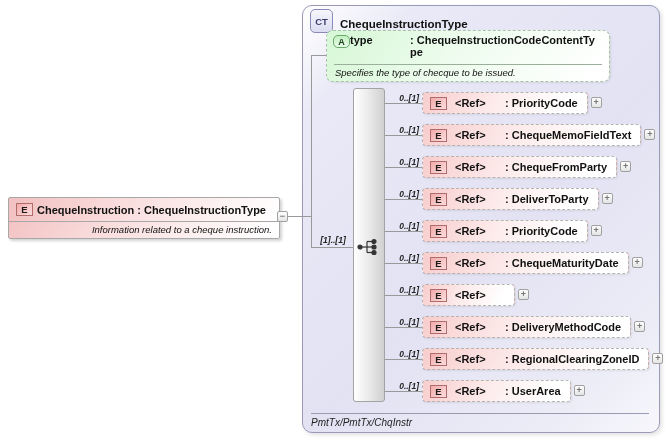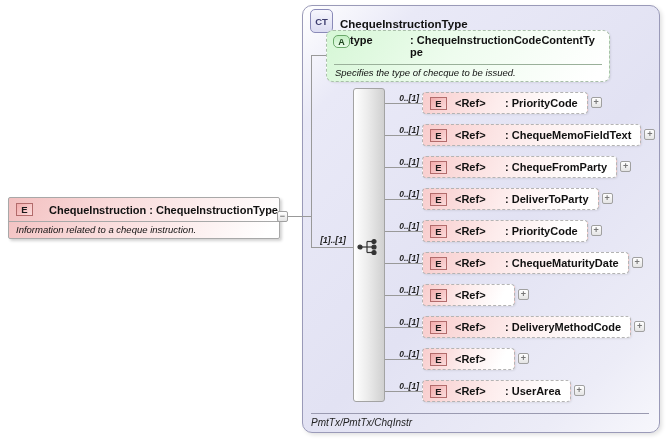--- a/index.html
+++ b/index.html
@@ -88,22 +88,22 @@
   .plus{margin-left:3px;margin-top:5px;}
   .minus{position:absolute;left:277px;top:211px;}
   
   .ge-box{
     position:absolute;left:8px;top:197px;width:272px;height:42px;box-sizing:border-box;z-index:3;
     border:1px solid #a8a8a8;border-radius:2px;
     background:linear-gradient(125deg,#f2bfbf 0%,#f9dada 35%,#ffffff 95%);
     box-shadow:2px 2px 3px rgba(0,0,0,.18);
   }
   .ge-title{display:flex;align-items:center;height:23px;padding:0 7px;border-bottom:1px solid #a8a8a8;}
-  .ge-title-text{margin-left:16px;font-size:11px;font-weight:bold;white-space:nowrap;}
-  .ge-desc{padding:2px 7px;font-size:9.5px;font-style:italic;color:#111;white-space:nowrap;}
+  .ge-title-text{margin-left:4px;font-size:11px;font-weight:bold;white-space:nowrap;}
+  .ge-desc{padding:2px 7px;font-size:9.5px;font-style:italic;color:#111;white-space:nowrap;text-align:right;}
 </style>
 </head>
 <body>
 
 <div class="canvas">
 
   <div class="ct"></div>
   <div class="ct-badge">CT</div>
   <div class="ct-title">ChequeInstructionType</div>
   <div class="ct-footer-sep"></div>
@@ -235,20 +235,21 @@
     <div class="plus">+</div>
   </div>
 
   <div class="el-row" style="top:348px;">
     <div class="branch">
         <span class="card">0..[1]</span>
       </div>
     <div class="el-box">
       <span class="e-badge">E</span>
       <span class="ref">&lt;Ref&gt;</span>
+      <span class="el-name">: RegionalClearingZoneID</span>
     </div>
     <div class="plus">+</div>
   </div>
 
   <div class="el-row" style="top:380px;">
     <div class="branch">
         <span class="card">0..[1]</span>
       </div>
     <div class="el-box">
       <span class="e-badge">E</span>

